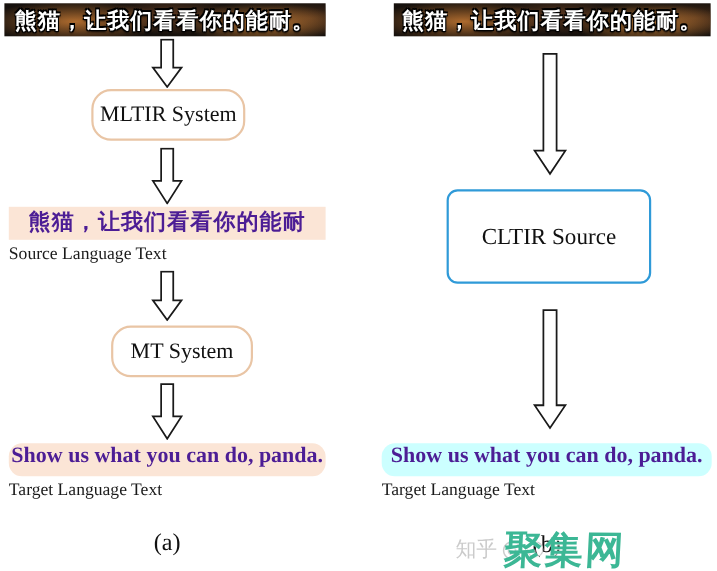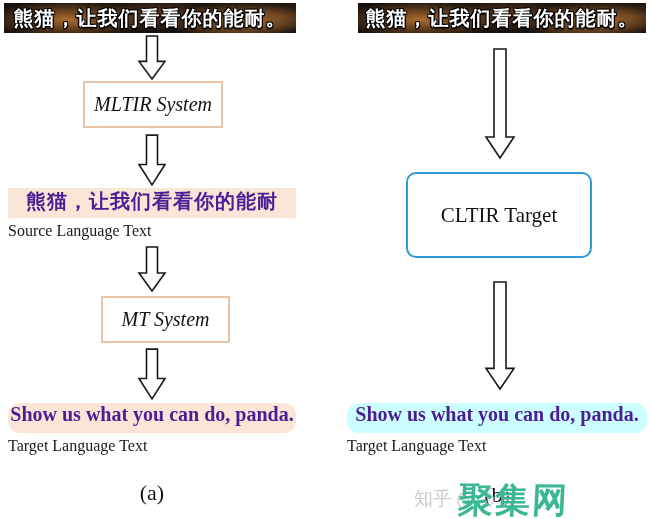--- a/index.html
+++ b/index.html
@@ -23,21 +23,21 @@
     font-family:"DejaVu Sans", sans-serif;
     font-weight:bold;font-size:20px;line-height:30px;color:#ffffff;
     letter-spacing:1px;white-space:nowrap;
     text-shadow:-1px -1px 0 #000, 1px -1px 0 #000, -1px 1px 0 #000, 1px 1px 0 #000, 0 2px 2px #000;
   }
   
   .sys-box{
     background:#ffffff;display:flex;align-items:center;justify-content:center;
     font-size:20px;white-space:nowrap;box-sizing:border-box;
   }
-  .peach-box{border:2.5px solid #e9c5a5;border-radius:0;font-style:italic;}
+  .peach-box{border:2.5px solid #e9c5a5;border-radius:18px;}
   .blue-box{border:2.5px solid #2f9ad8;border-radius:10px;font-size:21px;}
   
   .hl-bar{
     height:30px;display:flex;justify-content:center;
     font-weight:bold;white-space:nowrap;color:#4c1d95;
   }
   .peach-bg{background:#fbe5d6;}
   .cyan-bg{background:#ccffff;}
   .cn-text{font-family:"DejaVu Sans", sans-serif;font-size:20px;letter-spacing:1px;}
   .en-text{font-family:"Liberation Serif", serif;font-size:20px;border-radius:12px;}
@@ -111,21 +111,21 @@
 
   <div class="abs movie-frame" style="left:358px;top:3px;width:288px;">
     <span class="subtitle-text">熊猫，让我们看看你的能耐。</span>
   </div>
 
   <svg class="abs arrow-svg" style="left:481px;top:48px;" width="38" height="112" viewBox="0 0 38 112" preserveAspectRatio="none">
     <polygon points="13,1 25,1 25,89 33,89 19,110 5,89 13,89" fill="#ffffff" stroke="#1a1a1a" stroke-width="1.6" vector-effect="non-scaling-stroke"></polygon>
   </svg>
 
   <div class="abs sys-box blue-box" style="left:406px;top:172px;width:186px;height:86px;">
-    <span>CLTIR Target</span>
+    <span>CLTIR Source</span>
   </div>
 
   <svg class="abs arrow-svg" style="left:481px;top:281px;" width="38" height="110" viewBox="0 0 38 112" preserveAspectRatio="none">
     <polygon points="13,1 25,1 25,89 33,89 19,110 5,89 13,89" fill="#ffffff" stroke="#1a1a1a" stroke-width="1.6" vector-effect="non-scaling-stroke"></polygon>
   </svg>
 
   <div class="abs hl-bar cyan-bg en-text" style="left:347px;top:403px;width:300px;">
     <span>Show us what you can do, panda.</span>
   </div>
 

